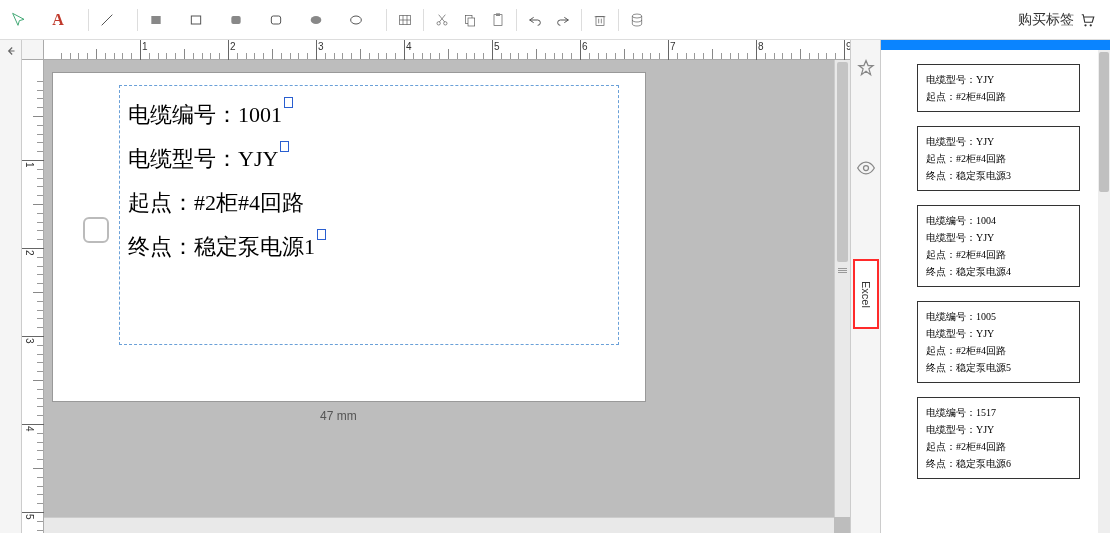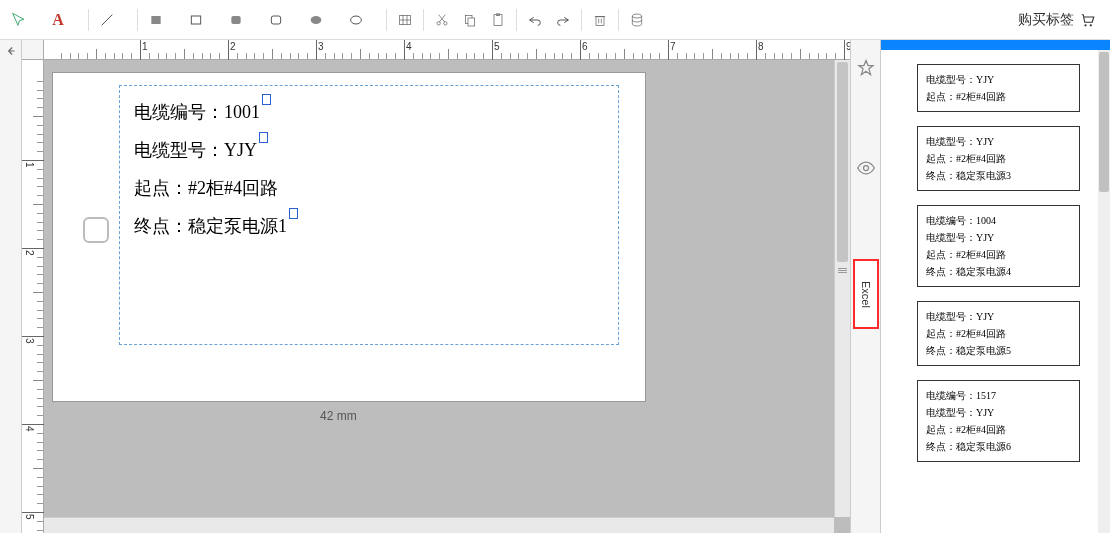--- a/index.html
+++ b/index.html
@@ -28,21 +28,21 @@
 .ruler-v { position:absolute; top:20px; left:0; width:22px; bottom:0; background:#fff; border-right:1px solid #aaa; }
 .ruler-v .tick-major { position:absolute; left:0; height:1px; width:22px; background:#666; }
 .ruler-v .tick-minor { position:absolute; right:0; height:1px; width:6px; background:#999; }
 .ruler-v .tick-mid   { position:absolute; right:0; height:1px; width:10px; background:#888; }
 .ruler-v .tick-num { position:absolute; left:2px; font-size:10px; color:#333; writing-mode:vertical-rl; }
 .corner { position:absolute; top:0; left:0; width:22px; height:20px; background:#f5f5f5; border-right:1px solid #aaa; border-bottom:1px solid #aaa; }
 
 .canvas-inner { position:absolute; top:20px; left:22px; right:0; bottom:0; background:#bdbdbd; }
 .page { position:absolute; top:12px; left:8px; width:594px; height:330px; background:#fff; border:1px solid #999; }
 .label-outline { position:absolute; top:12px; left:66px; width:500px; height:260px; border:1px dashed #6aa0d8; }
-.label-outline .line { font-family:"SimSun","Songti SC",serif; font-size:18px; margin:14px 14px; position:relative; }
+.label-outline .line { font-family:"SimSun","Songti SC",serif; font-size:22px; margin:14px 8px; position:relative; }
 .field-mark { display:inline-block; width:9px; height:11px; border:1px solid #2a5fd0; margin-left:2px; vertical-align:super; position:relative; top:-6px; }
 .checkbox-empty { position:absolute; top:144px; left:30px; width:26px; height:26px; border:2px solid #bbb; border-radius:6px; background:#fff; }
 .size-label { position:absolute; top:349px; left:276px; font-size:12px; color:#555; }
 
 
 .vscroll { position:absolute; top:20px; right:0; width:16px; bottom:16px; background:#e9e9e9; border-left:1px solid #ccc; }
 .vscroll .thumb { position:absolute; top:2px; left:2px; right:2px; height:200px; background:#c4c4c4; border-radius:2px; }
 .vscroll .mid { position:absolute; top:208px; left:3px; right:3px; height:10px; display:flex; flex-direction:column; gap:1px; }
 .vscroll .mid span{ height:1px; background:#999; }
 .hscroll { position:absolute; bottom:0; left:22px; right:16px; height:16px; background:#e9e9e9; border-top:1px solid #ccc; }
@@ -362,21 +362,21 @@
     <div class="canvas-inner">
       <div class="page">
         <div class="checkbox-empty"></div>
         <div class="label-outline">
           <div class="line"><span>电缆编号：</span><span>1001</span><span class="field-mark"></span></div>
           <div class="line"><span>电缆型号：</span><span>YJY</span><span class="field-mark"></span></div>
           <div class="line"><span>起点：</span><span>#2柜#4回路</span></div>
           <div class="line"><span>终点：</span><span>稳定泵电源1</span><span class="field-mark"></span></div>
         </div>
       </div>
-      <div class="size-label">42 mm</div>
+      <div class="size-label">47 mm</div>
     </div>
 
     <div class="vscroll">
       <div class="thumb"></div>
       <div class="mid">
           <span></span>
           <span></span>
           <span></span>
         </div>
     </div>
@@ -408,20 +408,21 @@
           <div>起点：#2柜#4回路</div>
           <div>终点：稳定泵电源3</div>
         </div>
         <div class="pv-card">
           <div>电缆编号：1004</div>
           <div>电缆型号：YJY</div>
           <div>起点：#2柜#4回路</div>
           <div>终点：稳定泵电源4</div>
         </div>
         <div class="pv-card">
+          <div>电缆编号：1005</div>
           <div>电缆型号：YJY</div>
           <div>起点：#2柜#4回路</div>
           <div>终点：稳定泵电源5</div>
         </div>
         <div class="pv-card">
           <div>电缆编号：1517</div>
           <div>电缆型号：YJY</div>
           <div>起点：#2柜#4回路</div>
           <div>终点：稳定泵电源6</div>
         </div>

